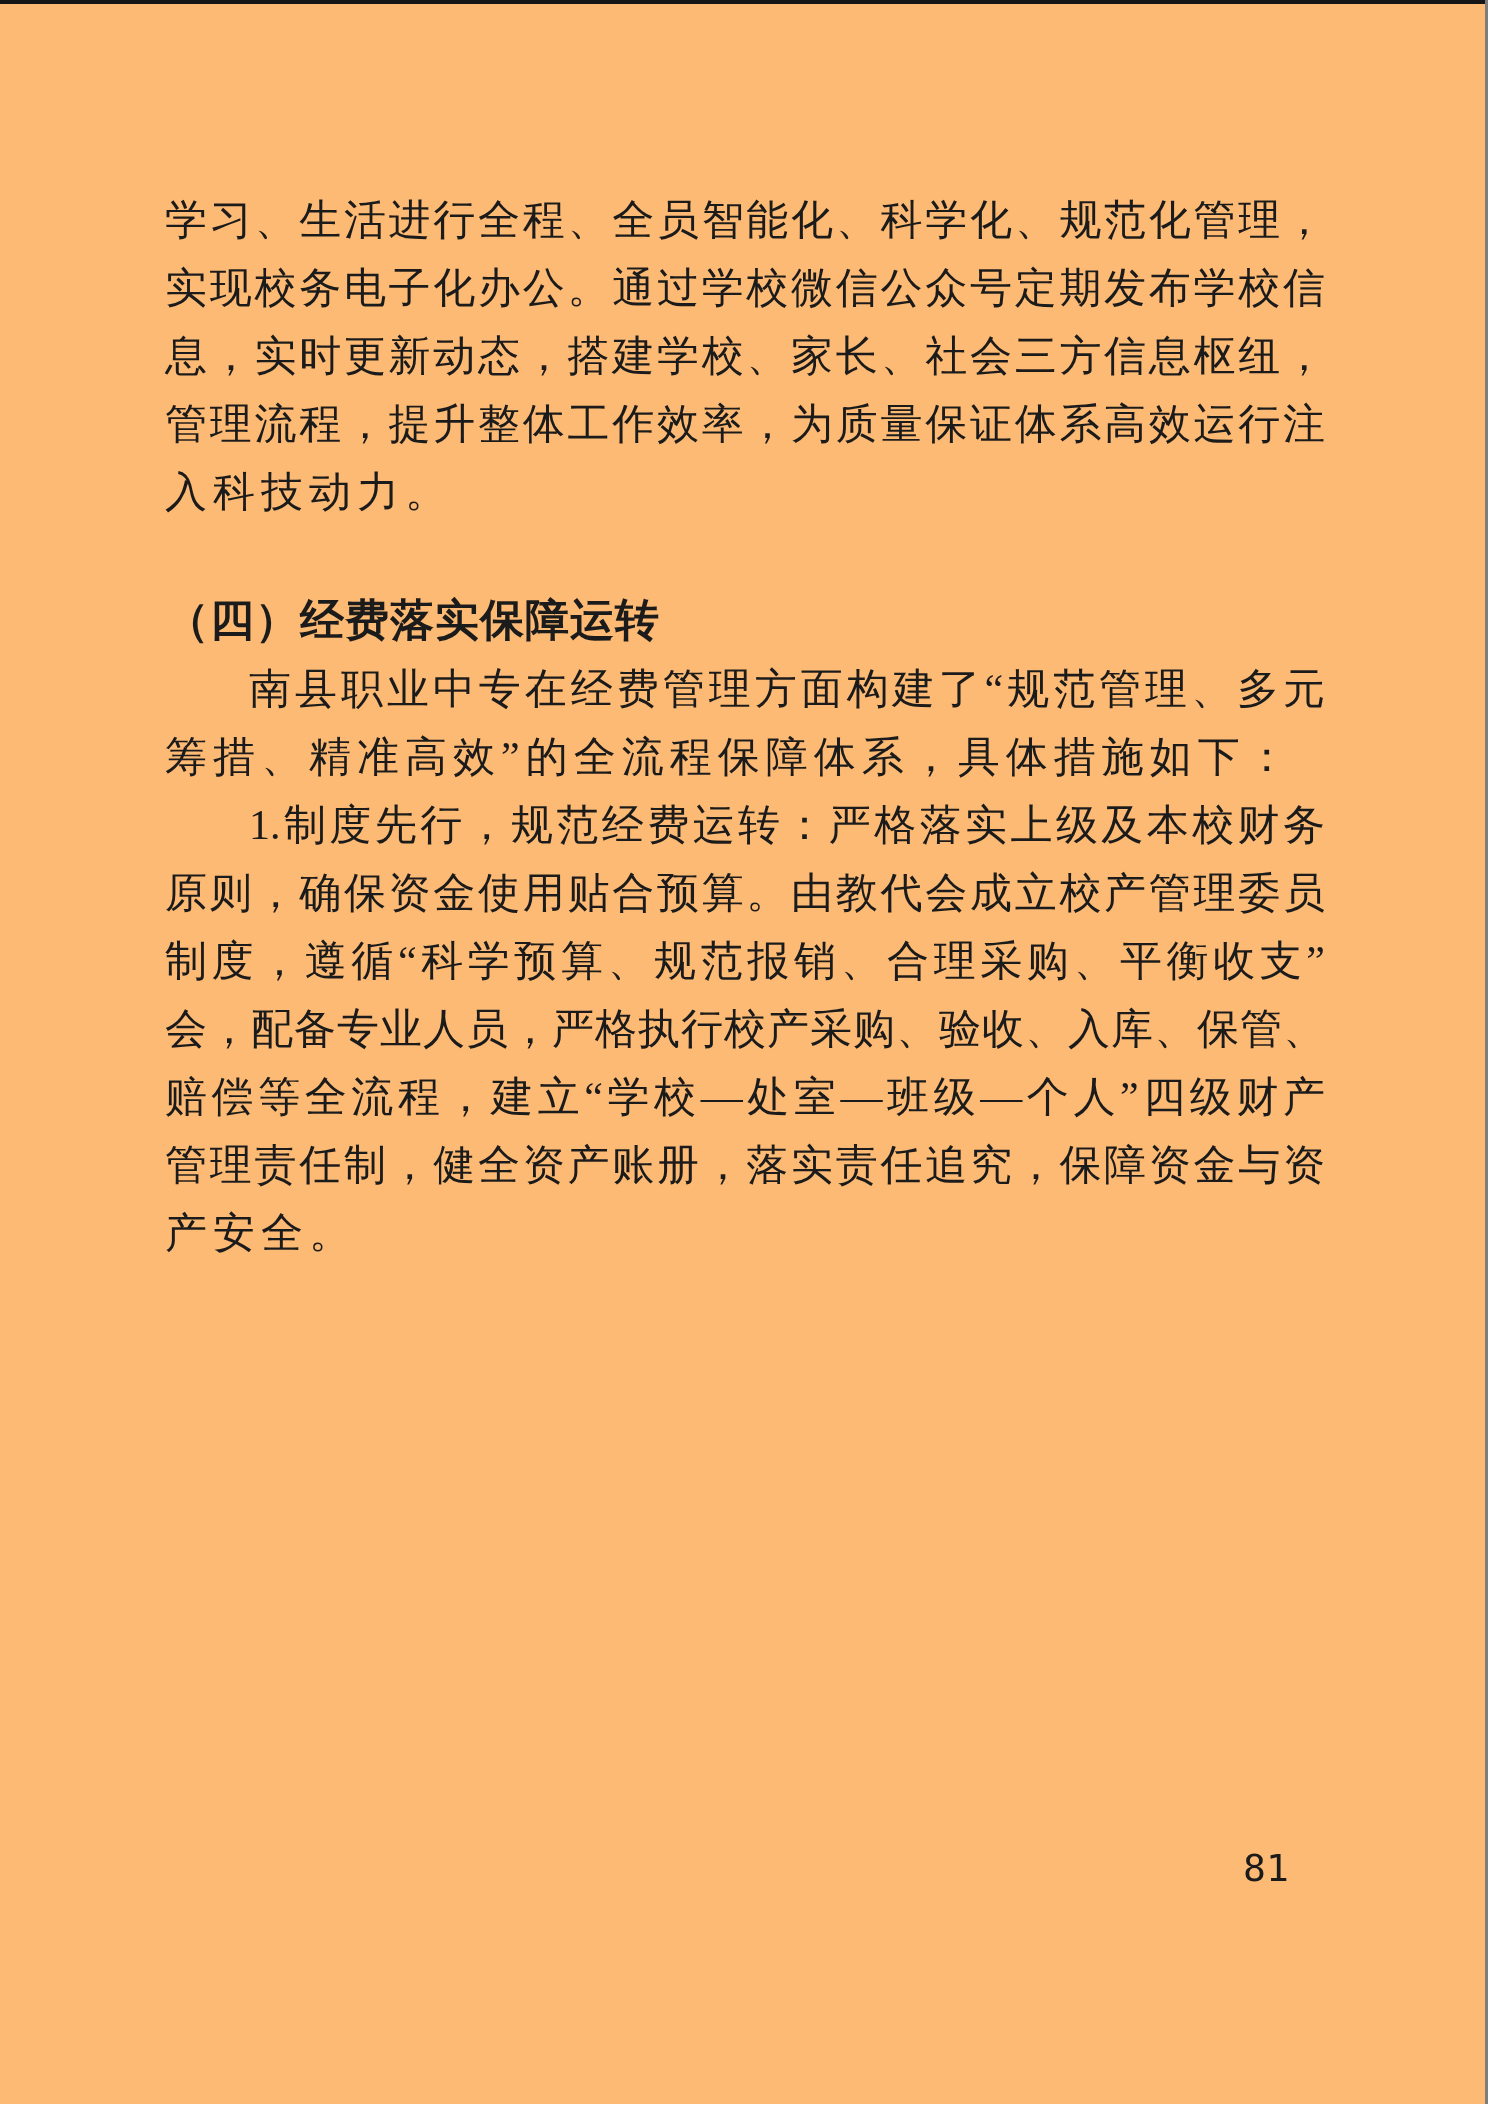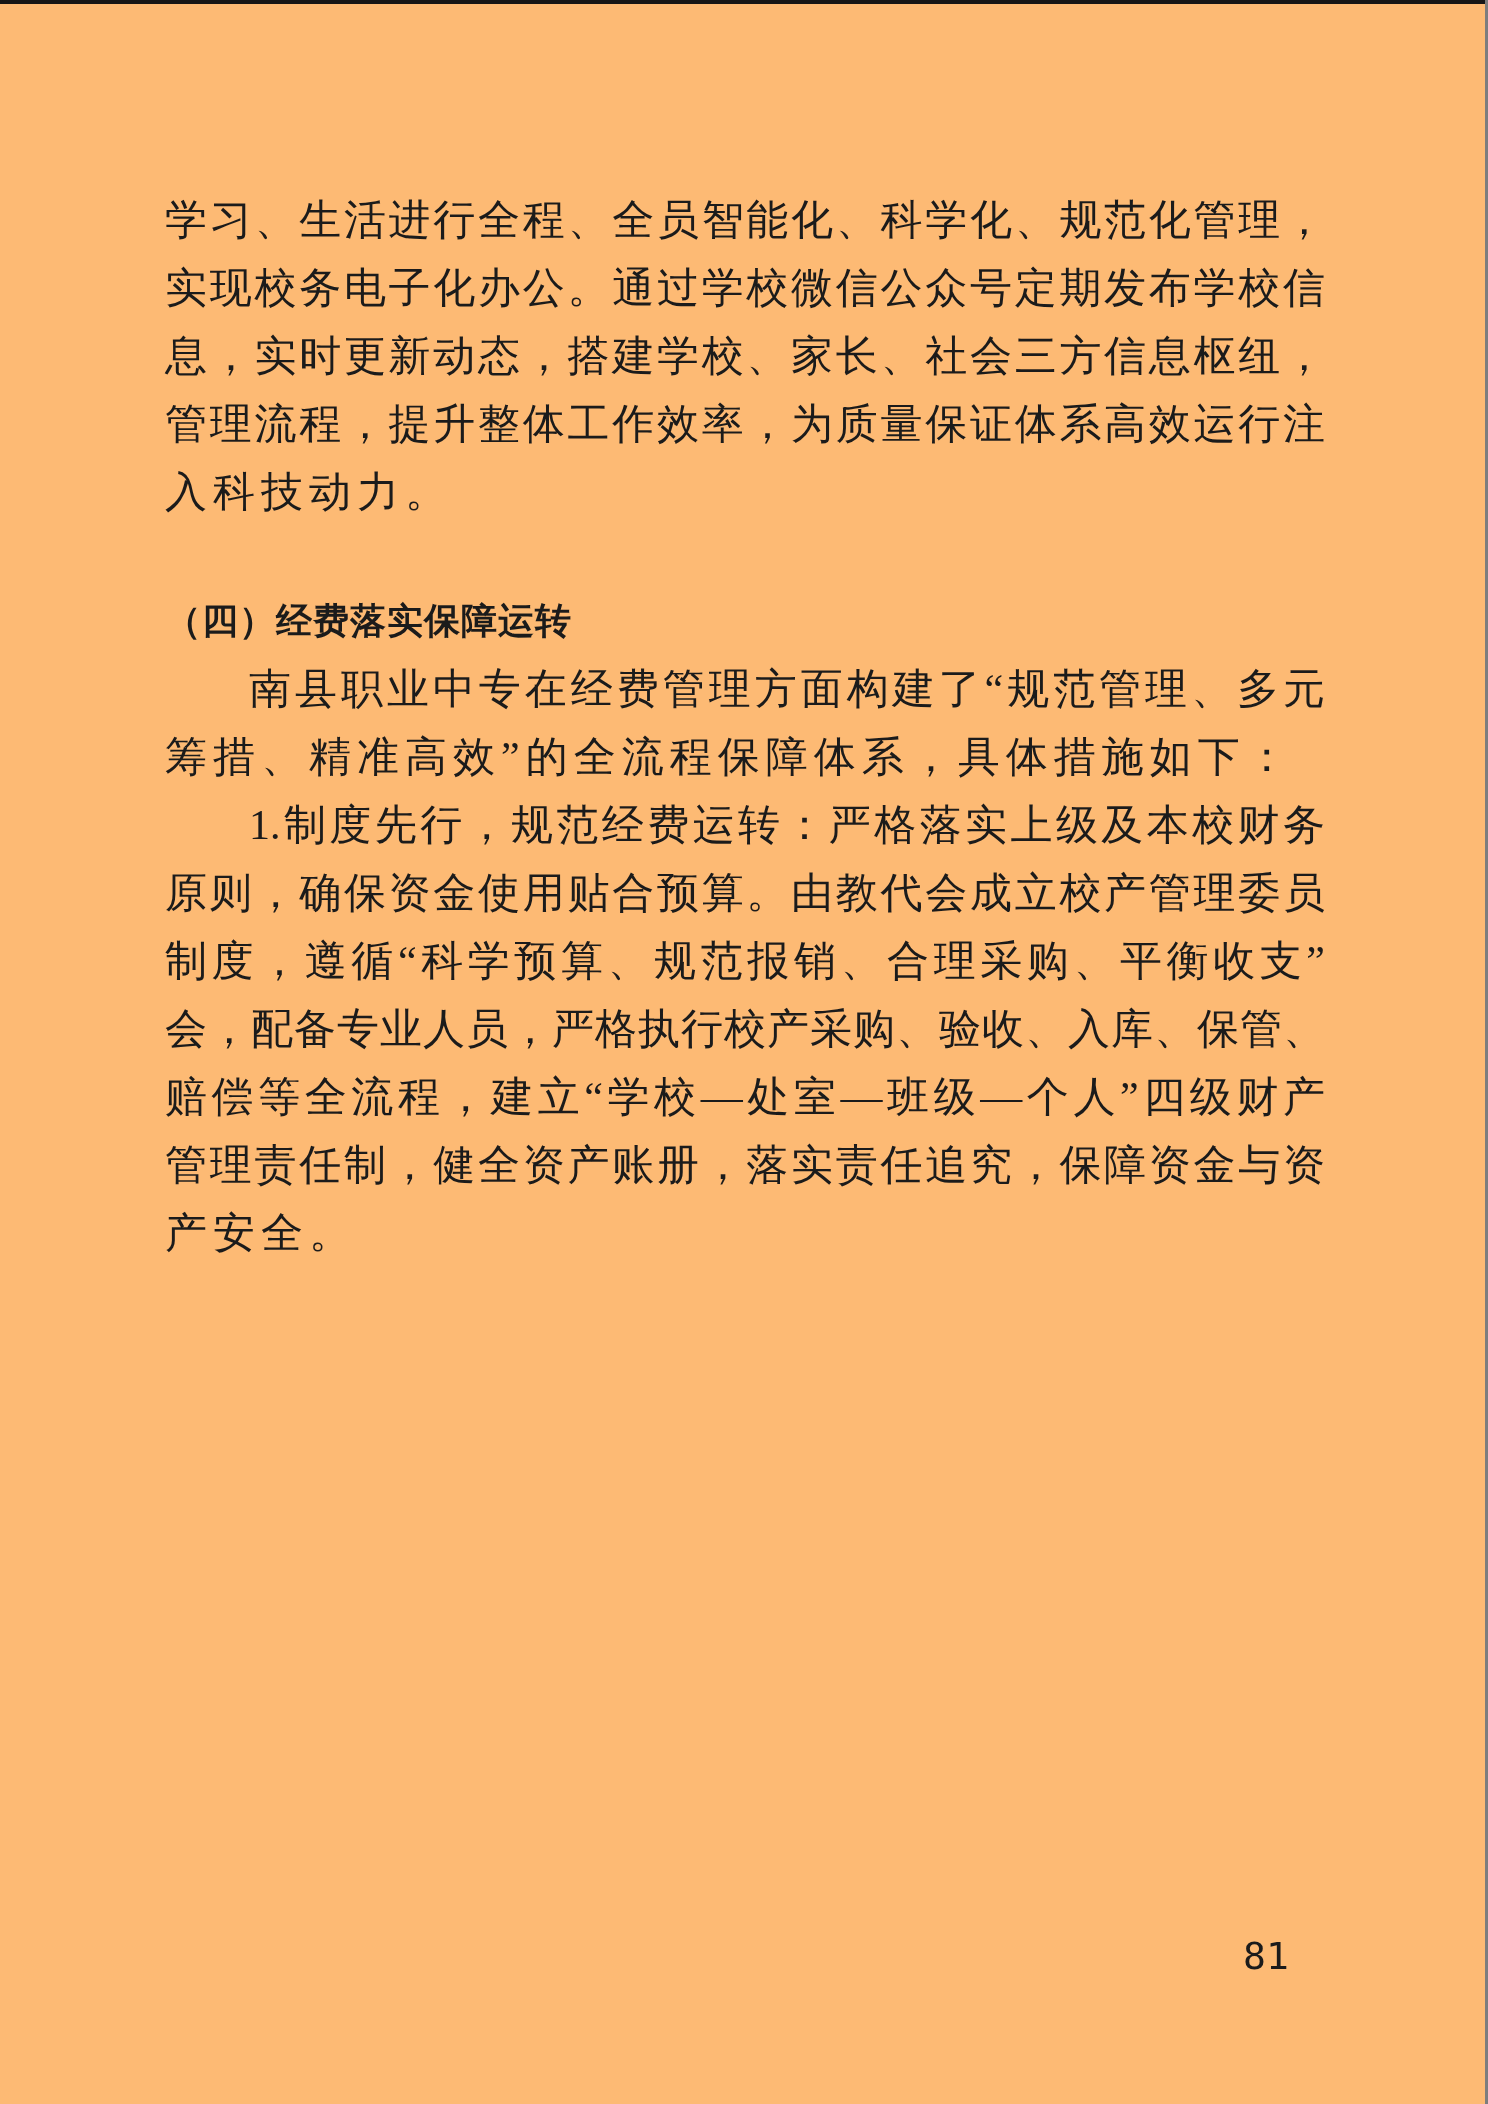--- a/index.html
+++ b/index.html
@@ -50,30 +50,30 @@
   }
   .line.end {
     text-align: left;
     letter-spacing: 6px;
     white-space: nowrap;
   }
   .line.indent { text-indent: 84px; }
   .heading {
     margin-top: 61px;
     font-weight: bold;
-    font-size: 36px;
+    font-size: 44px;
     line-height: 68px;
     letter-spacing: 1px;
     text-align: left;
     white-space: nowrap;
   }
   .page-number {
     position: absolute;
     left: 1243px;
-    top: 1932px;
+    top: 1844px;
     font-family: "DejaVu Sans Mono", "Liberation Mono", monospace;
     font-size: 38px;
     line-height: 48px;
     color: #1b1b1b;
   }
 </style>
 </head>
 <body>
 
 <div class="page">

